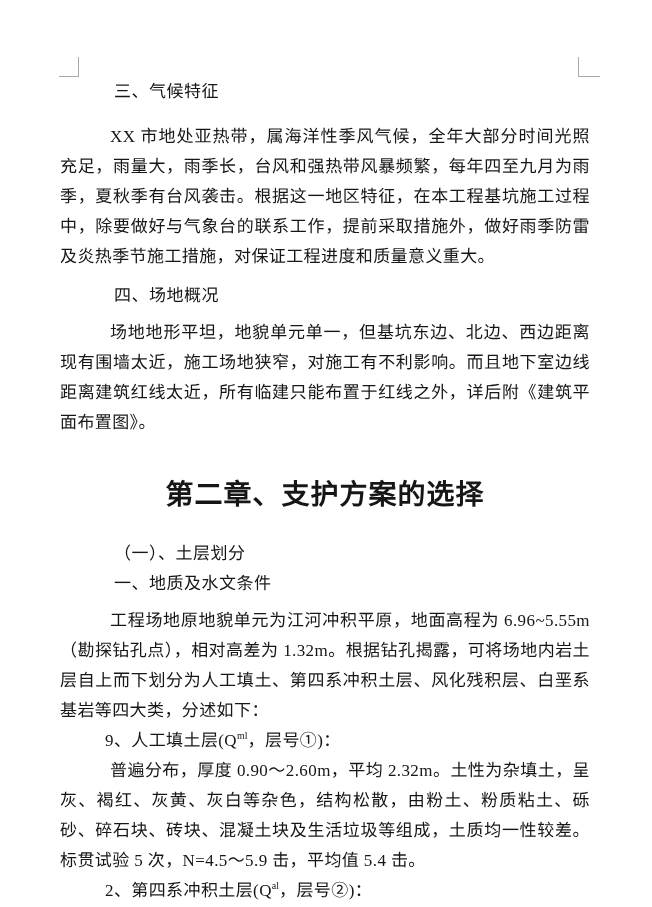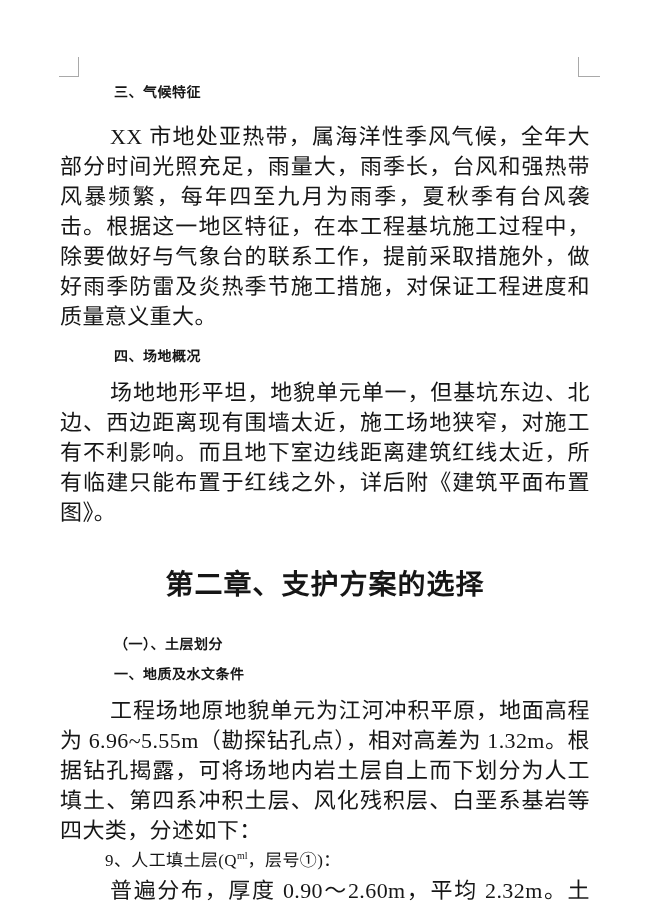--- a/index.html
+++ b/index.html
@@ -39,32 +39,32 @@
     position: absolute;
     left: 0;
     top: 0;
     width: 652px;
     padding: 80px 62px 0 60px;
   }
 
   
   .sec-heading {
     font-family: "Liberation Sans", "DejaVu Sans", sans-serif;
-    font-weight: bold;
-    font-size: 14px;
+    font-weight: normal;
+    font-size: 17px;
     line-height: 24px;
     text-indent: 54px;
     letter-spacing: 0.5px;
     white-space: nowrap;
   }
 
   
   .para {
     font-family: "Liberation Serif", "DejaVu Serif", serif;
-    font-size: 22px;
+    font-size: 17px;
     line-height: 30px;
     text-align: justify;
     text-indent: 50px;
     letter-spacing: 0.4px;
     margin: 0;
   }
 
   .chapter-title {
     font-family: "Liberation Sans", "DejaVu Sans", sans-serif;
     font-weight: bold;

